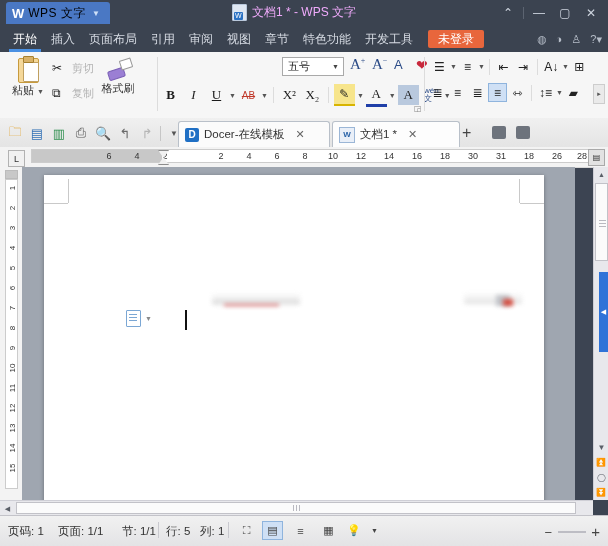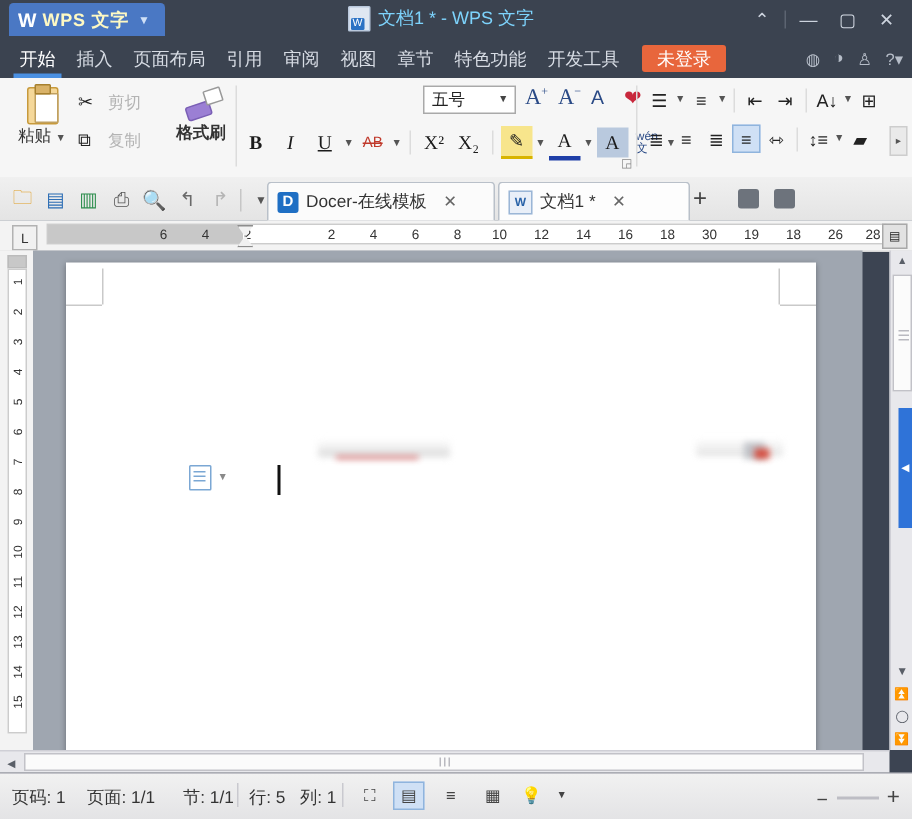--- a/index.html
+++ b/index.html
@@ -9,27 +9,27 @@
     font-size:12px;color:#222;background:#3c4452;
     -webkit-font-smoothing:antialiased;
   }
   #app{position:relative;width:608px;height:546px;overflow:hidden;}
 
   
   .titlebar{position:absolute;left:0;top:0;width:608px;height:26px;background:#3b4350;}
   .wps-tab{position:absolute;left:6px;top:2px;height:22px;min-width:104px;background:#4a78c4;
     border-radius:3px 3px 0 0;display:flex;align-items:center;padding:0 6px;box-sizing:border-box;}
   .wps-logo{color:#fff;font-weight:bold;font-size:13px;margin-right:4px;}
-  .wps-tab-label{color:#fef9c3;font-size:12px;font-weight:bold;letter-spacing:.5px;}
+  .wps-tab-label{color:#000000;font-size:12px;font-weight:normal;letter-spacing:.5px;}
   .wps-tab-caret{color:#cfe0f7;font-size:8px;margin-left:6px;}
   .doc-title{position:absolute;left:232px;top:4px;display:flex;align-items:center;gap:5px;}
   .doc-title-icon{width:13px;height:15px;background:#dfe7f2;border:1px solid #b9c8dc;position:relative;border-radius:1px;}
   .doc-title-icon:after{content:"W";position:absolute;left:1px;bottom:0px;font-size:7px;color:#fff;
     background:#2b72c4;padding:0 1px;line-height:8px;border-radius:1px;}
-  .doc-title-text{color:#7dd3fc;font-size:12px;}
+  .doc-title-text{color:#f0abfc;font-size:12px;}
   .win-btns{position:absolute;right:4px;top:0;height:26px;display:flex;align-items:center;}
   .win-btn{width:26px;height:26px;display:flex;align-items:center;justify-content:center;
     color:#cdd4de;font-size:12px;cursor:default;}
   .win-btn.sep{width:1px;height:12px;background:#5c6471;margin:0 2px;}
 
   
   .menubar{position:absolute;left:0;top:26px;width:608px;height:26px;background:#3b4350;
     display:flex;align-items:center;padding-left:6px;box-sizing:border-box;}
   .menu-item{color:#d7dce4;font-size:12px;padding:0 7px;height:26px;line-height:26px;position:relative;}
   .menu-item.active{color:#ffffff;}
@@ -54,21 +54,21 @@
   .paste-ico .clipTop{position:absolute;left:7px;top:0px;width:9px;height:5px;background:#d9b268;
     border:1px solid #a6802f;border-radius:1px;}
   .rb-label{font-size:11px;color:#333;text-align:center;margin-top:1px;white-space:nowrap;}
   .rb-caret{font-size:7px;color:#555;}
 
   .clip-small{position:absolute;left:52px;top:4px;width:58px;}
   .clip-row{height:25px;display:flex;align-items:center;gap:4px;}
   .mini-ico{width:16px;height:16px;position:relative;flex:0 0 16px;}
   .txt-dim{font-size:11px;color:#b4b4b4;}
 
-  .fmt-brush{position:absolute;left:112px;top:4px;width:44px;text-align:center;font-weight:bold;}
+  .fmt-brush{position:absolute;left:96px;top:4px;width:44px;text-align:center;}
   .brush-ico{width:26px;height:24px;margin:0 auto;position:relative;}
   .brush-ico .bh{position:absolute;left:3px;top:13px;width:15px;height:8px;background:#9b7fd4;
     transform:rotate(-18deg);border-radius:2px;border:1px solid #7a5fb5;}
   .brush-ico .bt{position:absolute;left:15px;top:3px;width:10px;height:8px;background:#fff;
     border:1px solid #999;transform:rotate(-18deg);border-radius:1px;}
 
   
   .fontname{position:absolute;left:162px;top:5px;width:118px;height:19px;background:#fff;
     border:1px solid #a9a9a9;box-sizing:border-box;display:flex;align-items:center;padding-left:5px;font-size:11px;}
   .cbcaret{margin-left:auto;margin-right:4px;font-size:7px;color:#444;}
@@ -361,21 +361,21 @@
       <div class="rl-num" style="left:189px;">2</div>
       <div class="rl-num" style="left:217px;">4</div>
       <div class="rl-num" style="left:245px;">6</div>
       <div class="rl-num" style="left:273px;">8</div>
       <div class="rl-num" style="left:301px;">10</div>
       <div class="rl-num" style="left:329px;">12</div>
       <div class="rl-num" style="left:357px;">14</div>
       <div class="rl-num" style="left:385px;">16</div>
       <div class="rl-num" style="left:413px;">18</div>
       <div class="rl-num" style="left:441px;">30</div>
-      <div class="rl-num" style="left:469px;">19</div>
+      <div class="rl-num" style="left:469px;">31</div>
       <div class="rl-num" style="left:497px;">18</div>
       <div class="rl-num" style="left:525px;">26</div>
       <div class="rl-num" style="left:550px;">28</div>
       <div class="indent-top" style="left:126px;"></div>
       <div class="indent-bot" style="left:126px;"></div>
     </div>
     <div class="ruler-right-btn">▤</div>
   </div>
 
   <div class="vruler">

